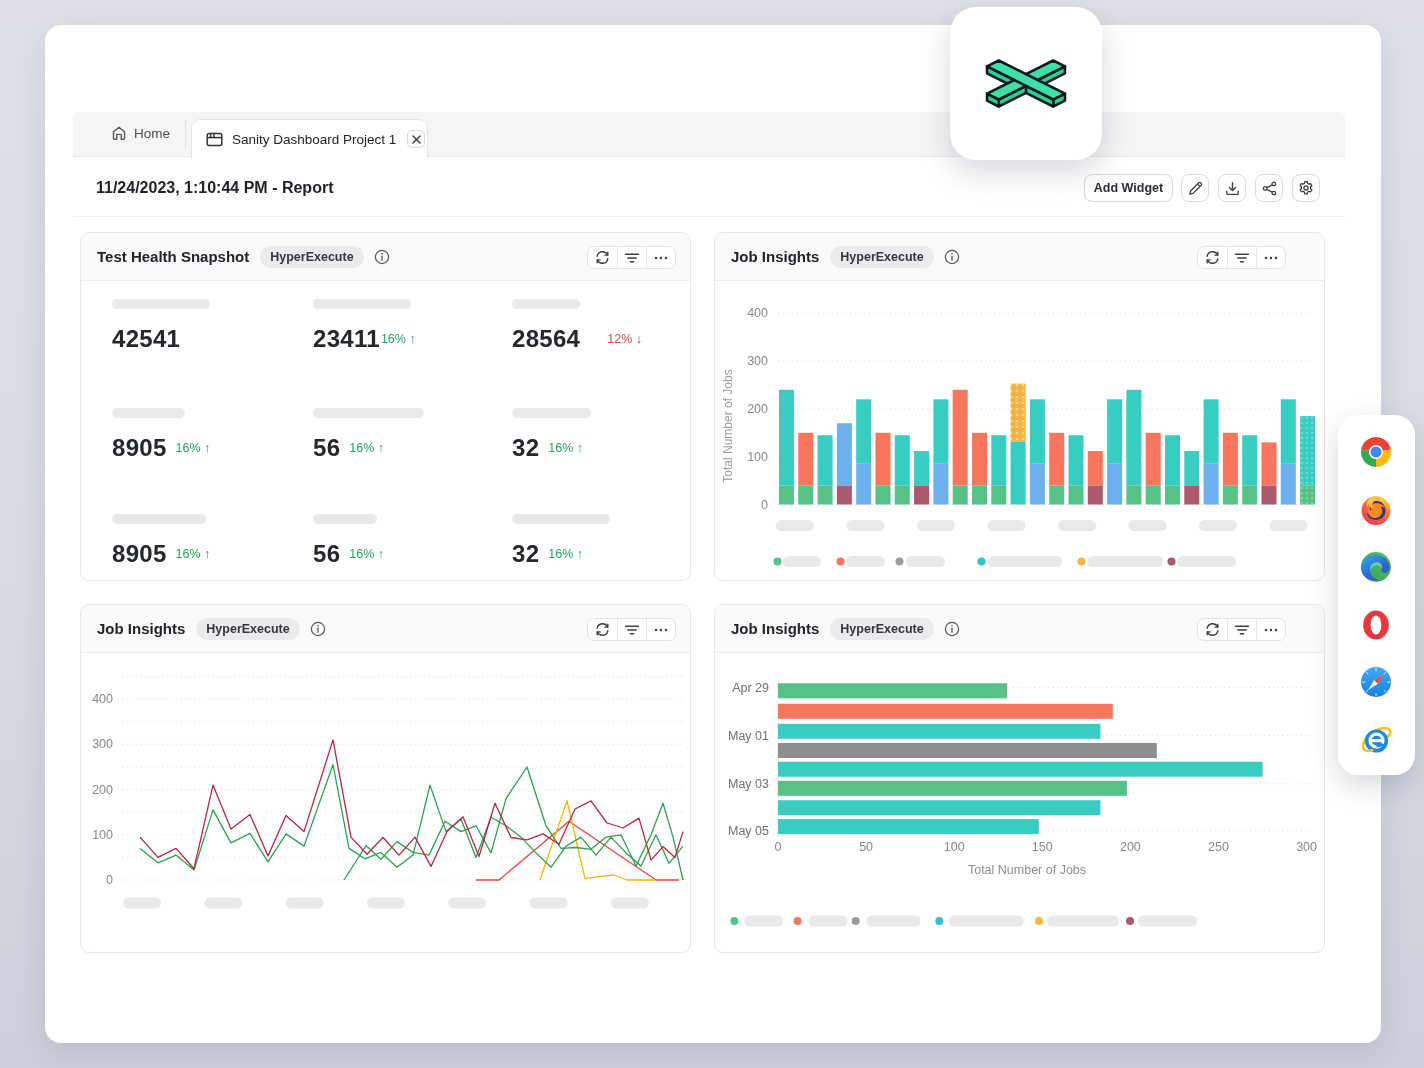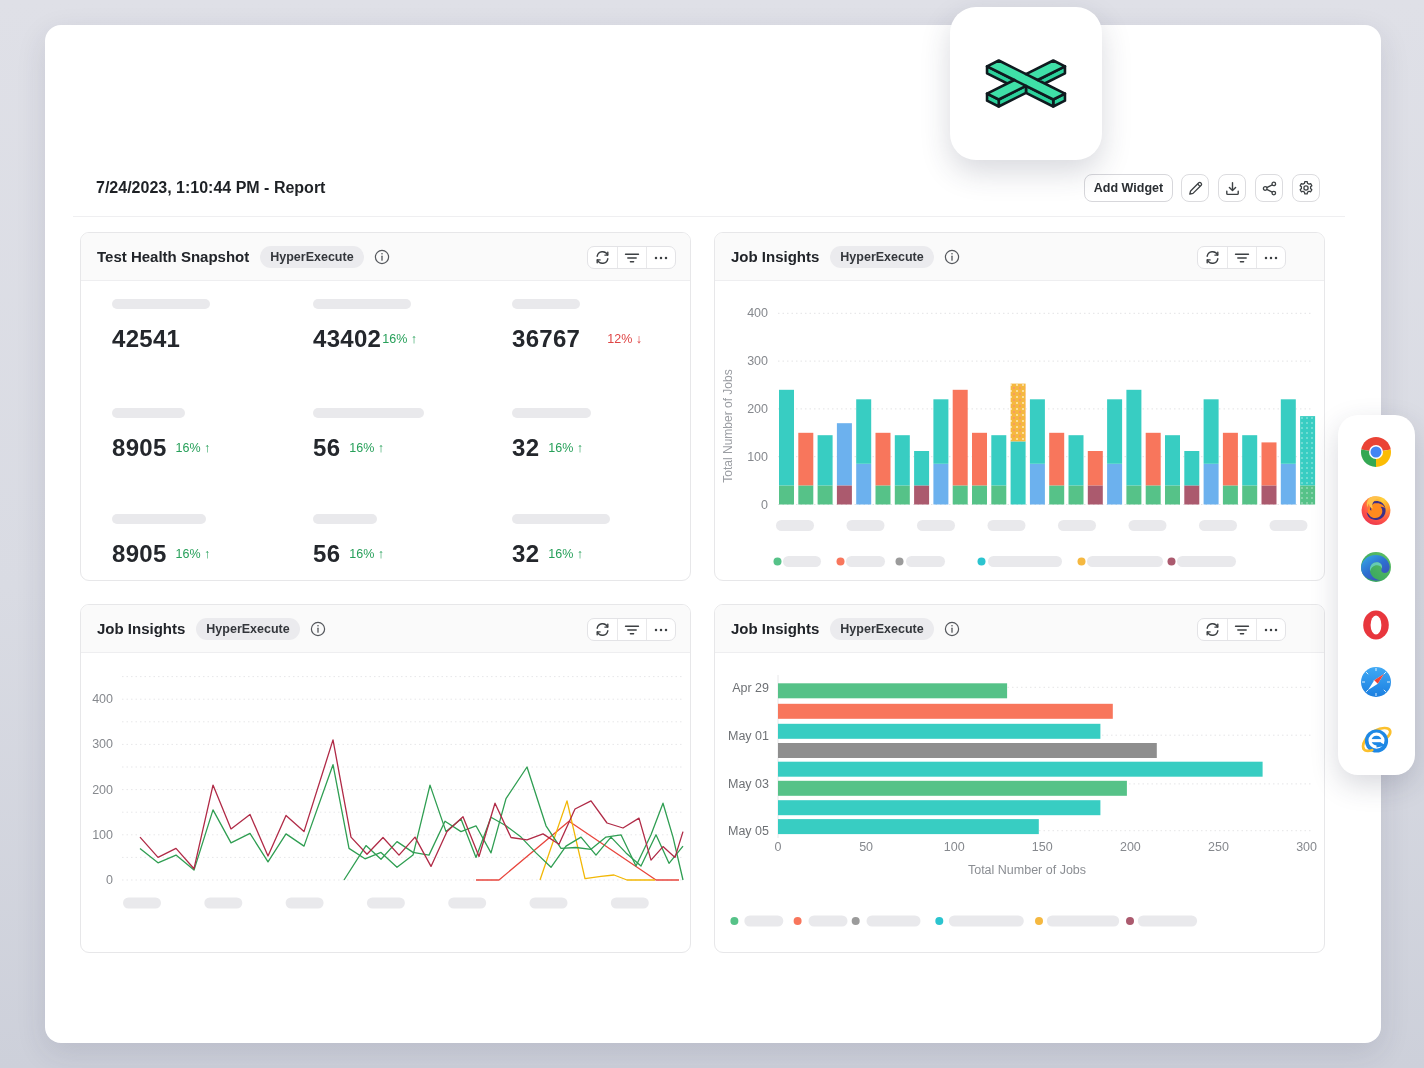--- a/index.html
+++ b/index.html
@@ -35,22 +35,46 @@
 .numline { margin-top:16px; display:flex; align-items:center; }
 .num { font-size:24px; font-weight:700; color:#24272c; letter-spacing:0.3px; }
 .pct { font-size:12.5px; font-weight:500; }
 .chartsvg { position:absolute; left:0; top:48px; font-family:"Liberation Sans",sans-serif; }
 .logocard { position:absolute; left:950px; top:7px; width:152px; height:153px; background:#fff; border-radius:26px; box-shadow:0 12px 30px rgba(40,45,70,0.18); display:flex; align-items:center; justify-content:center; }
 .bpanel { position:absolute; left:1338px; top:415px; width:77px; height:360px; background:#fff; border-radius:20px; box-shadow:0 10px 28px rgba(40,45,70,0.18); }
 .bicon { position:absolute; left:22px; width:32px; height:32px; }
 </style></head>
 <body>
 <div class="maincard">
+  <div class="tabstrip">
+    <div class="hometab">
+        <svg width="16" height="16" viewBox="0 0 16 16" fill="none" stroke="#55585d" stroke-width="1.4" stroke-linejoin="round">
+          <path d="M2.5 6.8 L8 2.2 l5.5 4.6 V13.5 a0.7 0.7 0 0 1 -0.7 0.7 H10.2 V10.0 a0.6 0.6 0 0 0 -0.6-0.6 H6.4 a0.6 0.6 0 0 0 -0.6 0.6 v4.2 H3.2 a0.7 0.7 0 0 1 -0.7-0.7 Z"></path>
+        </svg>
+        <span>Home</span>
+      </div>
+    <div class="tabsep"></div>
+    <div class="activetab">
+        <svg width="17" height="15" viewBox="0 0 17 15" fill="none" stroke="#2f3338" stroke-width="1.5" stroke-linejoin="round">
+          <rect x="1.2" y="1.6" width="14.6" height="11.8" rx="2"></rect>
+          <line x1="1.4" y1="5.6" x2="15.6" y2="5.6"></line>
+          <line x1="4.6" y1="1.8" x2="4.6" y2="5.4"></line>
+          <line x1="8.0" y1="1.8" x2="8.0" y2="5.4"></line>
+        </svg>
+        <span class="t">Sanity Dashboard Project 1</span>
+        <span class="closebox">
+          <svg width="9" height="9" viewBox="0 0 9 9" stroke="#3c4043" stroke-width="1.5" stroke-linecap="round">
+            <line x1="1" y1="1" x2="8" y2="8"></line>
+            <line x1="8" y1="1" x2="1" y2="8"></line>
+          </svg>
+        </span>
+      </div>
+  </div>
   <div class="reportrow">
-    <div class="rtitle">7/24/2023, 1:10:44 PM - Report</div>
+    <div class="rtitle">11/24/2023, 1:10:44 PM - Report</div>
     <div class="addw">Add Widget</div>
     <div class="iconbtn" style="left:1136px">
         <svg width="15" height="15" viewBox="0 0 15 15" fill="none" stroke="#3c4043" stroke-width="1.3" stroke-linejoin="round">
           <path d="M1.8 13.2 l0.8-3.2 L10.8 1.8 a1.3 1.3 0 0 1 1.85 0 l0.55 0.55 a1.3 1.3 0 0 1 0 1.85 L5.0 12.4 Z"></path>
           <line x1="9.6" y1="3.0" x2="12.0" y2="5.4"></line>
         </svg>
       </div>
     <div class="iconbtn" style="left:1173px">
         <svg width="15" height="15" viewBox="0 0 15 15" fill="none" stroke="#3c4043" stroke-width="1.4" stroke-linecap="round" stroke-linejoin="round">
           <path d="M1.8 10.2 v2.2 a1 1 0 0 0 1 1 h9.4 a1 1 0 0 0 1-1 v-2.2"></path>
@@ -118,30 +142,30 @@
             <div class="skel" style="width:98px"></div>
             <div class="numline">
               <span class="num">42541</span>
             </div>
           </div>
         </div>
       <div style="position:absolute;left:232px;top:18px;">
           <div class="thcell">
             <div class="skel" style="width:98px"></div>
             <div class="numline">
-              <span class="num">43402</span>
+              <span class="num">23411</span>
               <span class="pct" style="margin-left:1px;color:#27a05a">16%&nbsp;↑</span>
             </div>
           </div>
         </div>
       <div style="position:absolute;left:431px;top:18px;">
           <div class="thcell">
             <div class="skel" style="width:68px"></div>
             <div class="numline">
-              <span class="num">36767</span>
+              <span class="num">28564</span>
               <span class="pct" style="margin-left:27px;color:#df4545">12%&nbsp;↓</span>
             </div>
           </div>
         </div>
       <div style="position:absolute;left:31px;top:127px;">
           <div class="thcell">
             <div class="skel" style="width:73px"></div>
             <div class="numline">
               <span class="num">8905</span>
               <span class="pct" style="margin-left:9px;color:#27a05a">16%&nbsp;↑</span>

